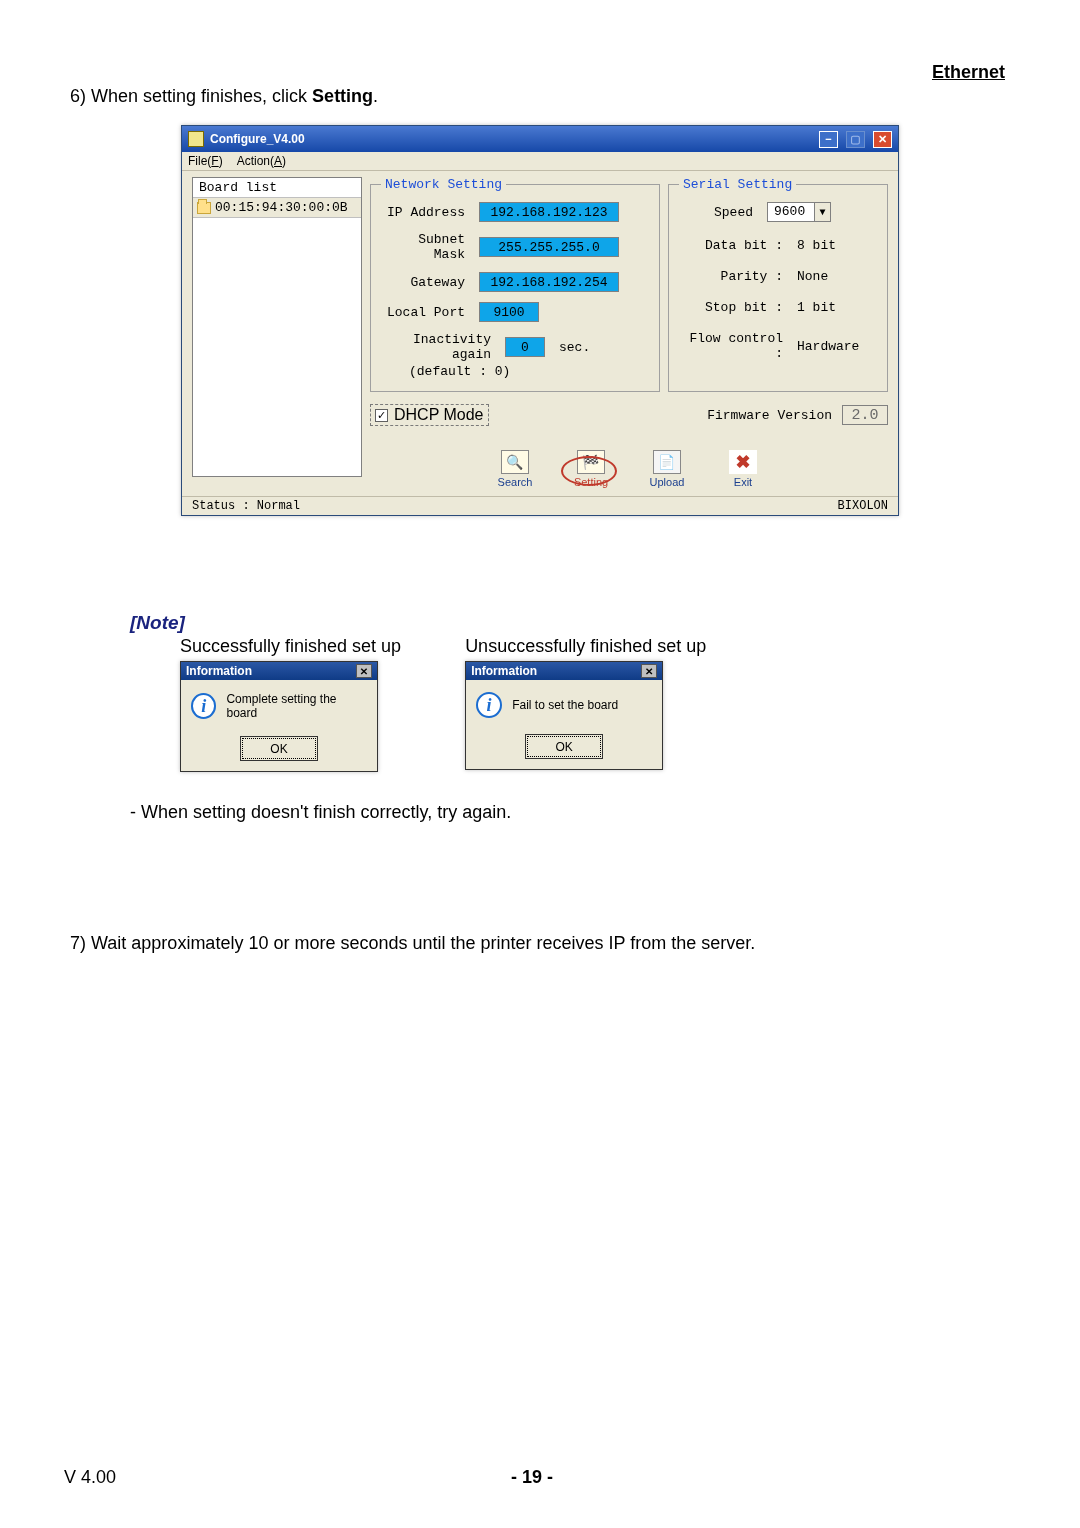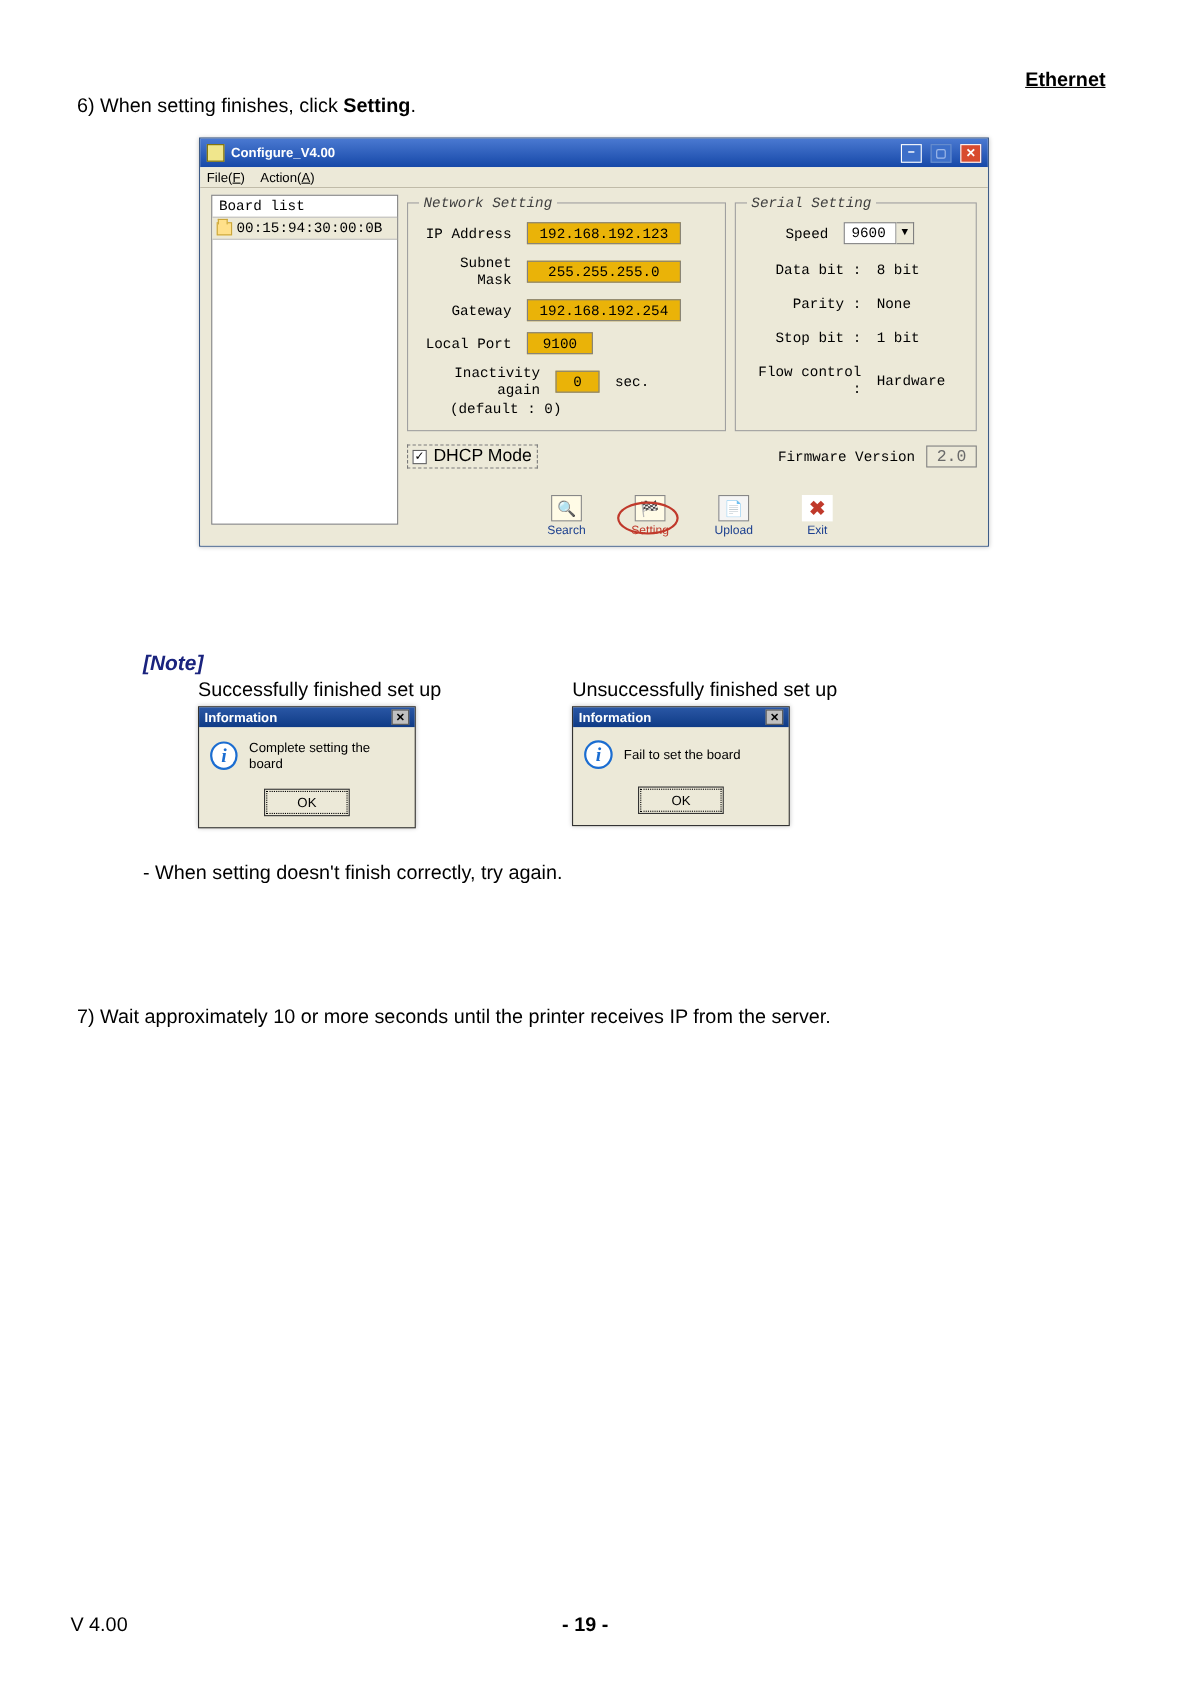--- a/index.html
+++ b/index.html
@@ -120,34 +120,33 @@
 
   fieldset.grp {
     border:1px solid #a0a0a0;
     padding: 10px 10px 12px 10px;
     margin:0;
     font-family: "Courier New", monospace;
     font-size: 13px;
     color:#000;
   }
   fieldset.grp legend {
-    color:#404040;
+    color:#1d4ed8;
     font-family: "Courier New", monospace;
     font-size: 13px;
     padding: 0 4px;
-    font-style: italic;
   }
   .netgrp { width: 290px; }
   .sergrp { flex:1; }
 
   .nrow { display:flex; align-items:center; gap:8px; margin-bottom:10px; }
   .nrow .lab { width: 90px; text-align:right; padding-right:6px; }
   .nrow .inp {
     border:1px solid #808080;
-    background:#eab308;
+    background:#0ea5e9;
     height:20px;
     padding:1px 6px;
     font-family:"Courier New",monospace;
     font-size:13px;
     display:inline-flex; align-items:center; justify-content:center;
     min-width:140px;
   }
   .nrow .inp.port { min-width:60px; width:60px; }
   .nrow .inp.inact { min-width:40px; width:40px; justify-content:center; }
   .nrow .sec { margin-left:6px; }
@@ -208,21 +207,21 @@
   .note-title {
     margin-top: 96px;
     color:#1a237e;
     font-style: italic;
     font-weight: bold;
     font-size: 19px;
     padding-left:60px;
   }
   .note-cols {
     display:flex;
-    gap:119px;
+    gap:64px;
     padding-left:110px;
     margin-top:2px;
   }
   .note-col .lbl { font-size:18px; margin-bottom:4px; }
   .msgbox {
     width: 198px;
     border:1px solid #333;
     box-shadow: 0 0 4px rgba(0,0,0,.25);
     background:#ece9d8;
     font-family: Tahoma, sans-serif;
@@ -382,20 +381,24 @@
             <span class="cap">Upload</span>
           </div>
           <div class="ibtn exit">
             <span class="ico">✖</span>
             <span class="cap">Exit</span>
           </div>
         </div>
       </div>
     </div>
   </div>
+  <div class="statusbar">
+    <span>Status : Normal</span>
+    <span class="r">BIXOLON</span>
+  </div>
 </div>
 
 <div class="note-title">[Note]</div>
 <div class="note-cols">
   <div class="note-col">
     <div class="lbl">Successfully finished set up</div>
     <div class="msgbox">
       <div class="mb-title">
         <span>Information</span>
         <span class="x">✕</span>

